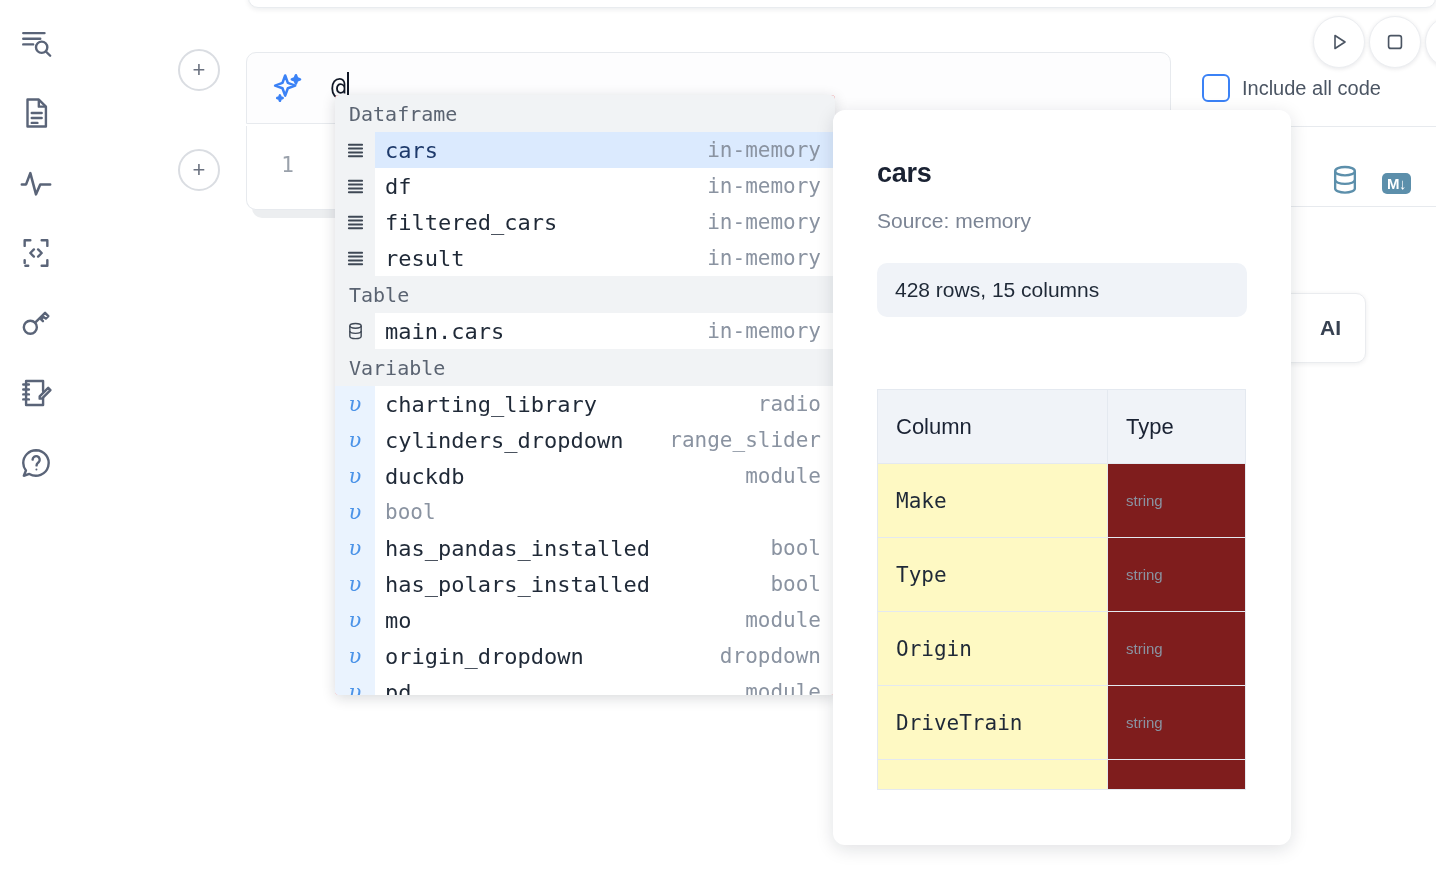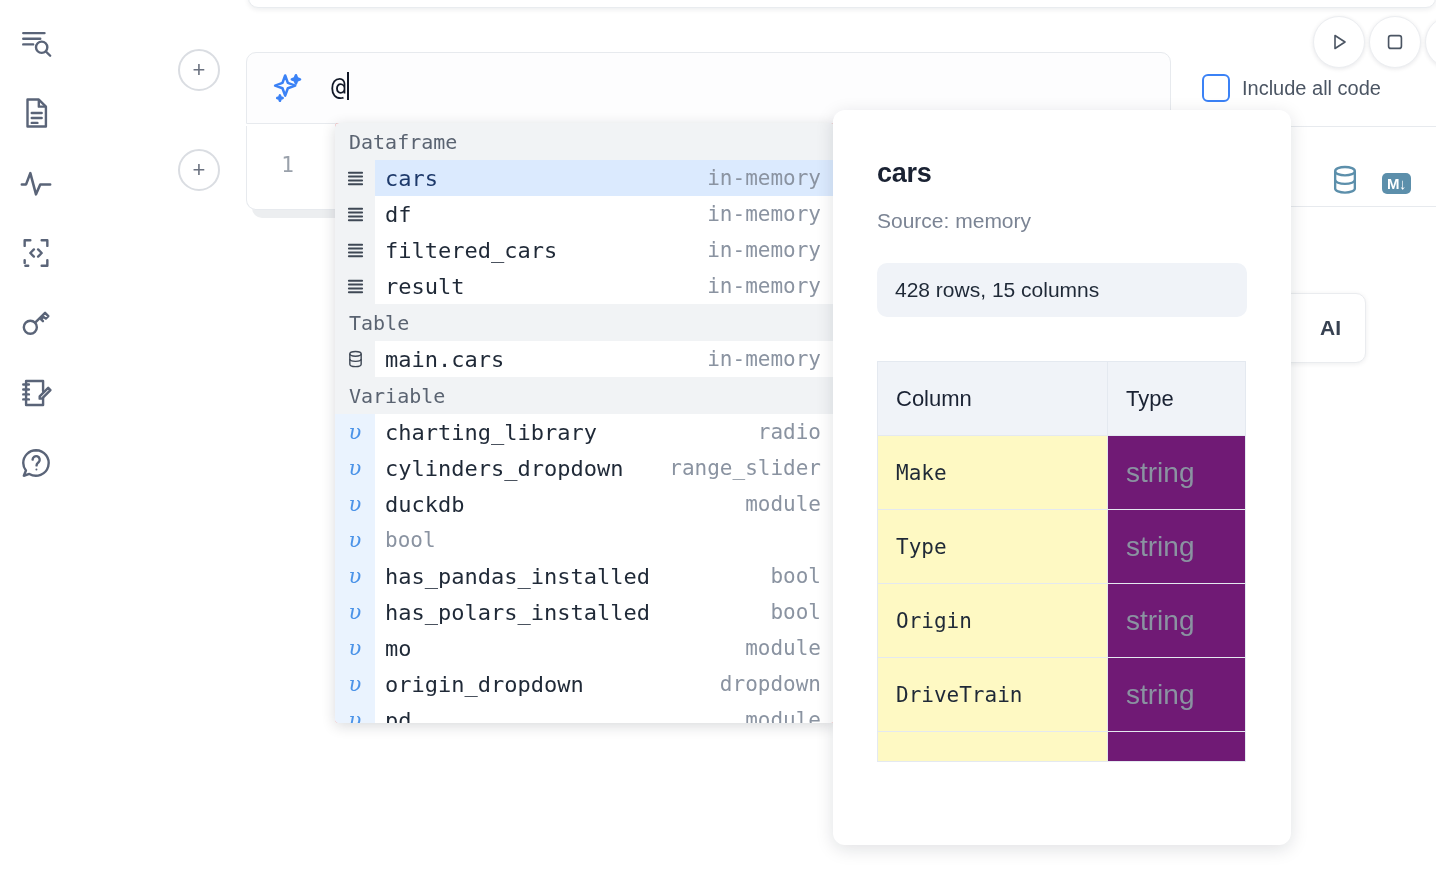--- a/index.html
+++ b/index.html
@@ -125,21 +125,21 @@
     position: absolute; left: 1238px; top: 293px; width: 128px; height: 70px;
     background: #fff; border: 1px solid #eaecef; border-radius: 10px;
     box-shadow: 0 1px 5px rgba(16,24,40,.08);
     display: flex; align-items: center; justify-content: flex-end;
     padding-right: 24px; font-size: 21px; font-weight: bold; color: #374151;
     z-index: 2;
   }
 
   
   #autocomplete-dropdown {
-    position: absolute; left: 335px; top: 123px; width: 500px; height: 600px;
+    position: absolute; left: 335px; top: 95px; width: 500px; height: 600px;
     background: #ef4444; border-radius: 4px;
     box-shadow: 0 3px 14px rgba(16,24,40,.16);
     overflow: hidden; z-index: 8;
     font-family: "DejaVu Sans Mono", monospace;
   }
   .ac-section-header {
     height: 37px; background: #f1f3f5; color: #5a6371;
     font-size: 20px; display: flex; align-items: center; padding-left: 14px;
   }
   .ac-row {
@@ -172,37 +172,37 @@
   }
   #detail-title {
     font-size: 27px; font-weight: bold; color: #1a2233; letter-spacing: -.3px;
   }
   #detail-source { margin-top: 20px; font-size: 21px; color: #7b8494; }
   #detail-shape {
     margin-top: 30px; background: #f0f3f8; border-radius: 10px;
     padding: 15px 18px; font-size: 21px; color: #1f2937;
   }
   #schema-table {
-    margin-top: 44px; width: 368px; border-collapse: collapse;
+    margin-top: 72px; width: 368px; border-collapse: collapse;
     table-layout: fixed;
   }
   #schema-table th, #schema-table td {
     border: 1px solid #e4e9f0; height: 74px; padding: 0 18px;
     text-align: left; vertical-align: middle;
   }
   #schema-table th {
     background: #f0f3f8; font-weight: normal;
     font-size: 22px; color: #1a2233;
   }
   #schema-table td.col-name {
     font-family: "DejaVu Sans Mono", monospace; font-size: 21px; color: #1f2937;
     background: #fef9c3;
   }
   #schema-table td.col-type {
-    font-size: 28px; color: #8a93a1; background: #701a75;
+    font-size: 15px; color: #8a93a1; background: #7f1d1d;
   }
   #schema-table tr.partial td { height: 30px; }
 </style>
 </head>
 <body>
 
 <div id="sidebar">
   <div class="rail-icon">
     <svg width="34" height="34" viewBox="0 0 24 24" fill="none" stroke="currentColor" stroke-width="1.7" stroke-linecap="round">
       <path d="M3 5h15M3 9h12M3 13h7"></path>

